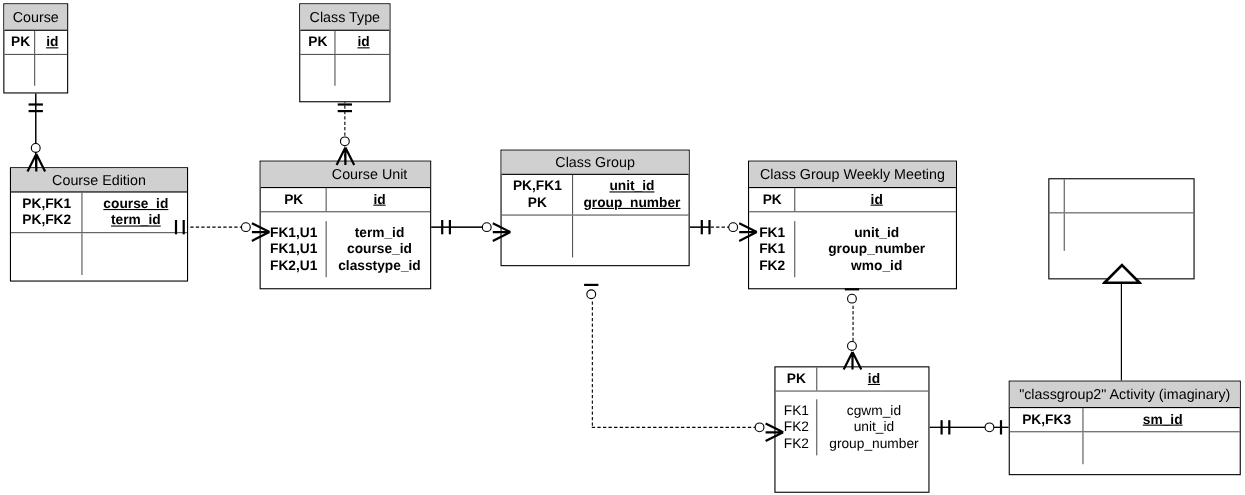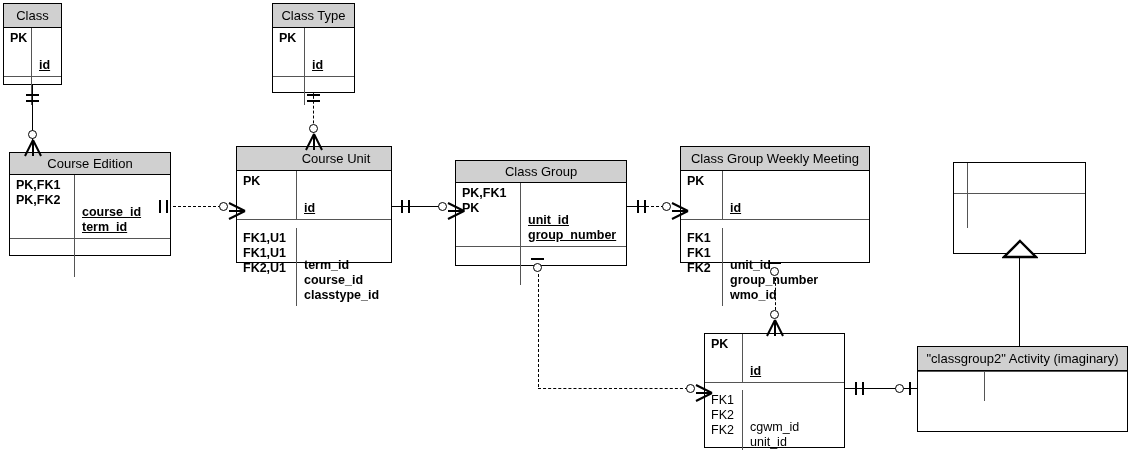--- a/index.html
+++ b/index.html
@@ -5,27 +5,27 @@
   html,body{margin:0;padding:0;background:#ffffff;}
   body{width:1132px;height:450px;overflow:hidden;
        font-family:"Liberation Sans","DejaVu Sans",sans-serif;}
   #canvas{position:relative;width:1132px;height:450px;}
 
   
   .entity{position:absolute;box-sizing:border-box;border:1.5px solid #000;background:#fff;z-index:5;}
   .ent-title{box-sizing:border-box;background:#d0d0d0;border-bottom:1.5px solid #000;
              text-align:center;font-size:13px;color:#000;white-space:nowrap;
              display:flex;align-items:center;justify-content:center;}
-  .ent-sec{box-sizing:border-box;display:flex;}
+  .ent-sec{box-sizing:border-box;display:flex;text-align:center;}
   .ent-sec.divider{border-top:1.5px solid #555;}
   .col-key{box-sizing:border-box;border-right:1.5px solid #555;flex:0 0 auto;
            padding:3px 5px 3px 6px;font-size:12.5px;font-weight:bold;line-height:15px;
            white-space:nowrap;}
-  .col-attr{box-sizing:border-box;flex:1 1 auto;padding:14px 5px 3px 7px;
-            font-size:12.5px;font-weight:bold;line-height:15px;white-space:nowrap;margin-top:16px;}
+  .col-attr{box-sizing:border-box;flex:1 1 auto;padding:3px 5px 3px 7px;
+            font-size:12.5px;font-weight:bold;line-height:15px;white-space:nowrap;}
   .col-key.plain,.col-attr.plain{font-weight:normal;}
   .u{text-decoration:underline;}
 
   
   .ln{position:absolute;background:#000;z-index:2;}
   .lnh{height:0;border-top:1.6px solid #000;}
   .lnv{width:0;border-left:1.6px solid #000;}
   .dashh{position:absolute;height:0;border-top:1.8px dashed #000;z-index:2;}
   .dashv{position:absolute;width:0;border-left:1.8px dashed #000;z-index:2;}
   .circ{position:absolute;width:9px;height:9px;border:1.8px solid #000;border-radius:50%;
@@ -107,21 +107,21 @@
   <div class="bar barv" style="left:862px;top:382px;"></div>
   <div class="circ" style="left:895px;top:384px;"></div>
   <div class="bar barv" style="left:909px;top:382px;"></div>
 
   <div class="ln lnv" style="left:1019px;top:254px;height:92px;"></div>
   <svg class="tri" style="left:1002px;top:239px;" width="36" height="20" viewBox="0 0 36 20">
     <path d="M18 2 L34 18 L2 18 Z" fill="#ffffff" stroke="#000" stroke-width="2.4" stroke-linejoin="miter"></path>
   </svg>
 
   <div class="entity" style="left:3px;top:3px;width:59px;height:82px;">
-    <div class="ent-title" style="height:24px;">Class</div>
+    <div class="ent-title" style="height:24px;">Course</div>
     <div class="ent-sec">
       <div class="col-key" style="width:28px;">PK</div>
       <div class="col-attr">
         <span class="u">id</span>
       </div>
     </div>
     <div class="ent-sec divider" style="height:29px;">
       <div class="col-key" style="width:28px;">&nbsp;</div>
       <div class="col-attr">&nbsp;</div>
     </div>
@@ -174,21 +174,21 @@
         <div>FK2,U1</div>
       </div>
       <div class="col-attr">
         <div>term_id</div>
         <div>course_id</div>
         <div>classtype_id</div>
       </div>
     </div>
   </div>
 
-  <div class="entity" style="left:455px;top:160px;width:172px;height:106px;">
+  <div class="entity" style="left:455px;top:136px;width:172px;height:106px;">
     <div class="ent-title" style="height:22px;">Class Group</div>
     <div class="ent-sec">
       <div class="col-key" style="width:65px;">
         <div>PK,FK1</div>
         <div>PK</div>
       </div>
       <div class="col-attr">
         <div><span class="u">unit_id</span></div>
         <div><span class="u">group_number</span></div>
       </div>
@@ -248,19 +248,25 @@
       <div class="col-attr plain">
         <div>cgwm_id</div>
         <div>unit_id</div>
         <div>group_number</div>
       </div>
     </div>
   </div>
 
   <div class="entity" style="left:917px;top:346px;width:211px;height:86px;">
     <div class="ent-title" style="height:24px;">"classgroup2" Activity (imaginary)</div>
+    <div class="ent-sec">
+      <div class="col-key" style="width:67px;">PK,FK3</div>
+      <div class="col-attr">
+        <span class="u">sm_id</span>
+      </div>
+    </div>
     <div class="ent-sec divider" style="height:30px;">
       <div class="col-key" style="width:67px;">&nbsp;</div>
       <div class="col-attr">&nbsp;</div>
     </div>
   </div>
 
 </div>
 
 </body></html>

